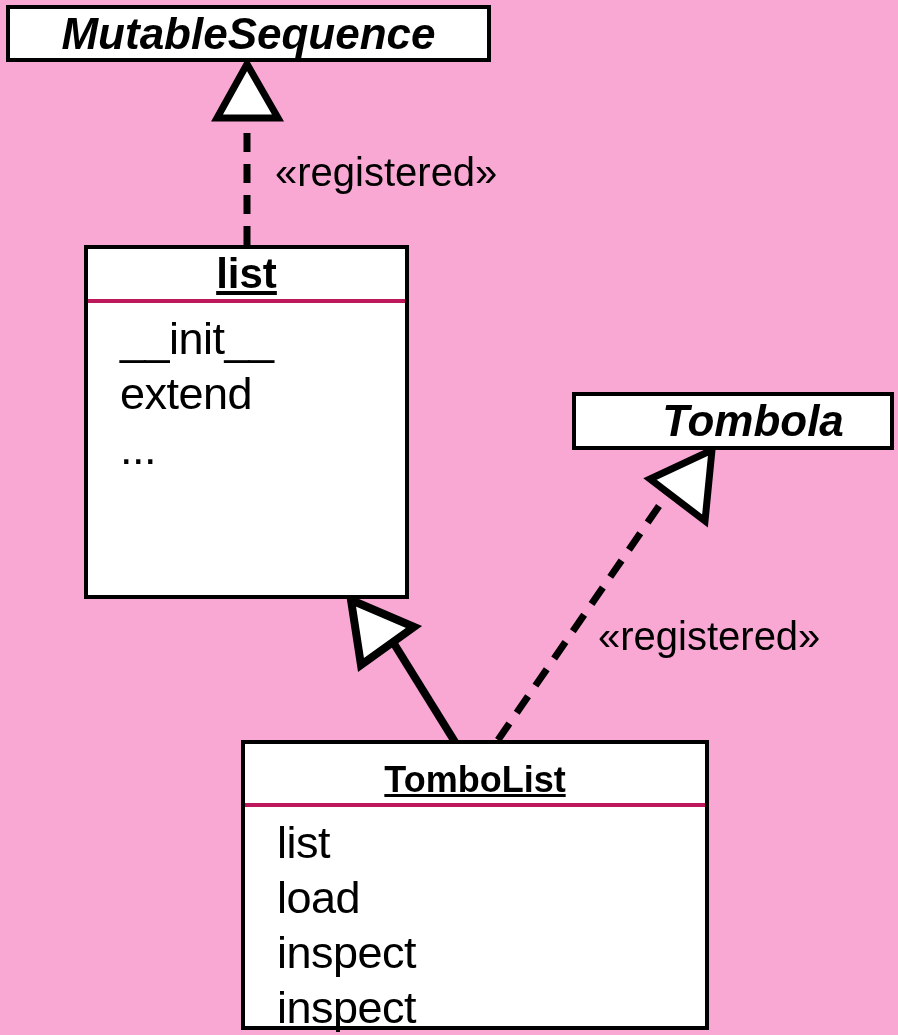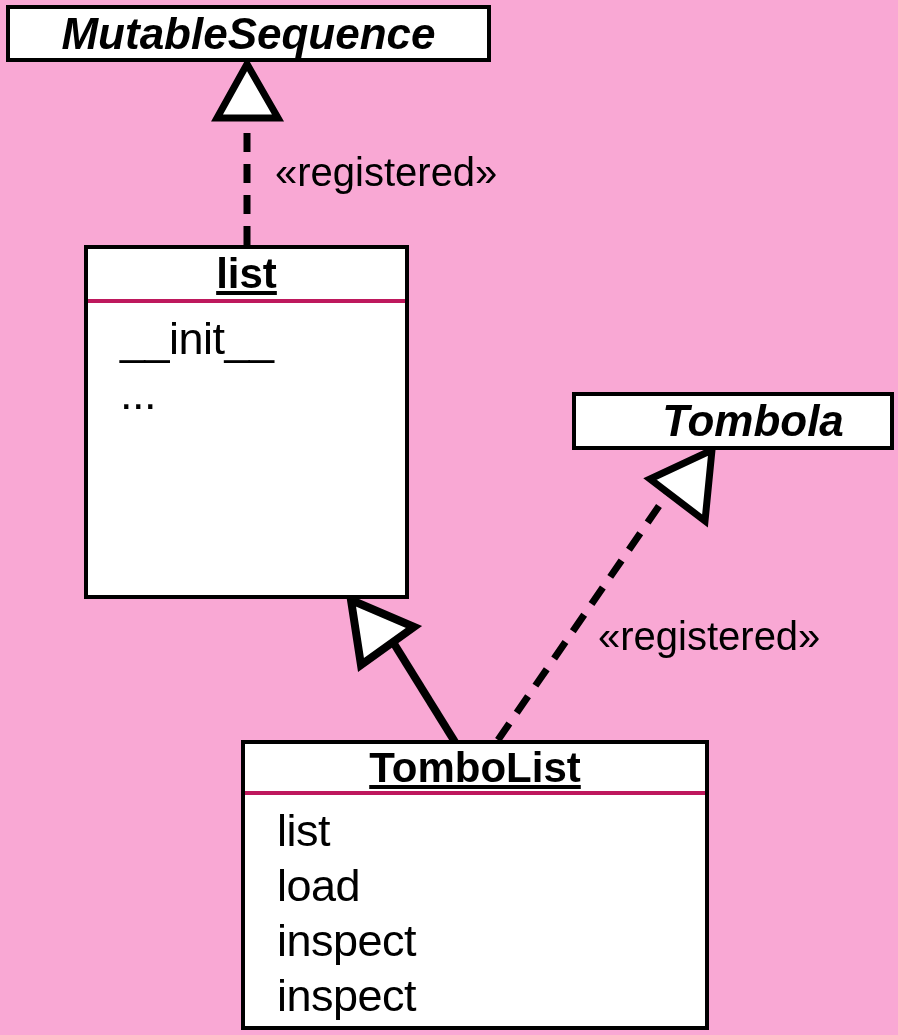--- a/index.html
+++ b/index.html
@@ -83,21 +83,22 @@
     height: 100%;
     font-size: 44px;
     margin-left: 20px;
   }
 
   #box-tombolist {
     left: 241px; top: 740px; width: 468px; height: 290px;
   }
   #box-tombolist .uml-class-name {
     height: 51px;
-    font-size: 42px;
+    font-size: 36px;
+    margin-top: 12px;
   }
 
   
   #connectors {
     position: absolute;
     left: 0; top: 0;
     width: 898px;
     height: 1035px;
     pointer-events: none;
   }
@@ -137,20 +138,21 @@
   </svg>
 
   <div class="uml-class abstract" id="box-mutablesequence">
     <div class="uml-class-name">MutableSequence</div>
   </div>
 
   <div class="uml-class has-members" id="box-list">
     <div class="uml-class-name">list</div>
     <div class="uml-members">
       <div class="uml-member">__init__</div>
+      <div class="uml-member">extend</div>
       <div class="uml-member">...</div>
     </div>
   </div>
 
   <div class="uml-class abstract" id="box-tombola">
     <div class="uml-class-name">Tombola</div>
   </div>
 
   <div class="uml-class has-members" id="box-tombolist">
     <div class="uml-class-name">TomboList</div>

